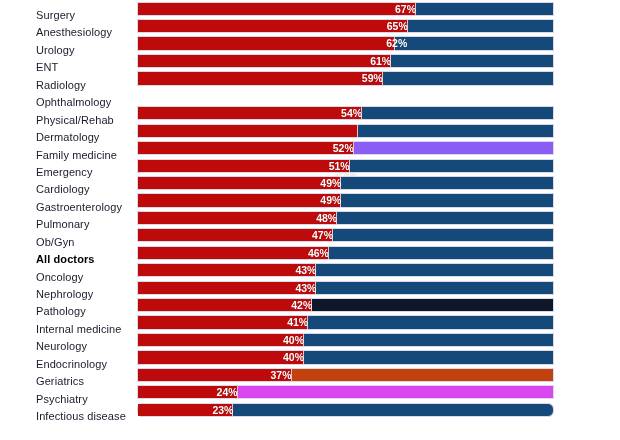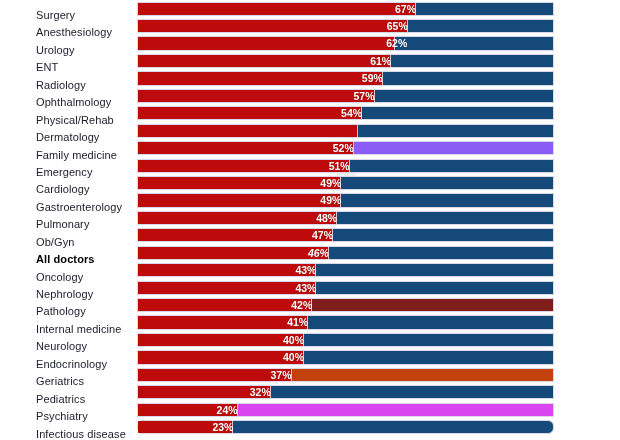--- a/index.html
+++ b/index.html
@@ -120,24 +120,20 @@
       </div>
       <div class="chart-row">
         <div class="row-label">Radiology</div>
         <div class="bar-track" style="background: rgb(20, 73, 122);">
           <div class="bar-fill" style="width: 59%; background: rgb(190, 10, 10);"></div>
           <div class="bar-value" style="left: 0px; width: 59%;">59%</div>
         </div>
       </div>
       <div class="chart-row">
         <div class="row-label">Ophthalmology</div>
-        <div class="bar-track" style="background: rgb(20, 73, 122);">
-          <div class="bar-fill" style="width: 57%; background: rgb(190, 10, 10);"></div>
-          <div class="bar-value" style="left: 0px; width: 57%;">57%</div>
-        </div>
       </div>
       <div class="chart-row">
         <div class="row-label">Physical/Rehab</div>
         <div class="bar-track" style="background: rgb(20, 73, 122);">
           <div class="bar-fill" style="width: 54%; background: rgb(190, 10, 10);"></div>
           <div class="bar-value" style="left: 0px; width: 54%;">54%</div>
         </div>
       </div>
       <div class="chart-row">
         <div class="row-label">Dermatology</div>
@@ -183,42 +179,42 @@
       </div>
       <div class="chart-row">
         <div class="row-label">Ob/Gyn</div>
         <div class="bar-track" style="background: rgb(20, 73, 122);">
           <div class="bar-fill" style="width: 47%; background: rgb(190, 10, 10);"></div>
           <div class="bar-value" style="left: 0px; width: 47%;">47%</div>
         </div>
       </div>
       <div class="chart-row">
         <div class="row-label is-emphasis">All doctors</div>
-        <div class="bar-track" style="background: rgb(20, 73, 122); font-style: italic;">
+        <div class="bar-track" style="background: rgb(20, 73, 122);">
           <div class="bar-fill" style="width: 46%; background: rgb(190, 10, 10);"></div>
           <div class="bar-value" style="left: 0px; width: 46%; font-weight: bold;">46%</div>
         </div>
       </div>
       <div class="chart-row">
         <div class="row-label">Oncology</div>
         <div class="bar-track" style="background: rgb(20, 73, 122);">
           <div class="bar-fill" style="width: 43%; background: rgb(190, 10, 10);"></div>
           <div class="bar-value" style="left: 0px; width: 43%;">43%</div>
         </div>
       </div>
       <div class="chart-row">
         <div class="row-label">Nephrology</div>
         <div class="bar-track" style="background: rgb(20, 73, 122);">
           <div class="bar-fill" style="width: 43%; background: rgb(190, 10, 10);"></div>
           <div class="bar-value" style="left: 0px; width: 43%;">43%</div>
         </div>
       </div>
       <div class="chart-row">
         <div class="row-label">Pathology</div>
-        <div class="bar-track" style="background: #7f1d1d;">
+        <div class="bar-track" style="background: #0f172a;">
           <div class="bar-fill" style="width: 42%; background: rgb(190, 10, 10);"></div>
           <div class="bar-value" style="left: 0px; width: 42%;">42%</div>
         </div>
       </div>
       <div class="chart-row">
         <div class="row-label">Internal medicine</div>
         <div class="bar-track" style="background: rgb(20, 73, 122);">
           <div class="bar-fill" style="width: 41%; background: rgb(190, 10, 10);"></div>
           <div class="bar-value" style="left: 0px; width: 41%;">41%</div>
         </div>
@@ -238,27 +234,20 @@
         </div>
       </div>
       <div class="chart-row">
         <div class="row-label">Geriatrics</div>
         <div class="bar-track" style="background: #c2410c;">
           <div class="bar-fill" style="width: 37%; background: rgb(190, 10, 10);"></div>
           <div class="bar-value" style="left: 0px; width: 37%;">37%</div>
         </div>
       </div>
       <div class="chart-row">
-        <div class="row-label">Pediatrics</div>
-        <div class="bar-track" style="background: rgb(20, 73, 122);">
-          <div class="bar-fill" style="width: 32%; background: rgb(190, 10, 10);"></div>
-          <div class="bar-value" style="left: 0px; width: 32%;">32%</div>
-        </div>
-      </div>
-      <div class="chart-row">
         <div class="row-label">Psychiatry</div>
         <div class="bar-track" style="background: #d946ef; text-decoration: underline;">
           <div class="bar-fill" style="width: 24%; background: rgb(190, 10, 10);"></div>
           <div class="bar-value" style="left: 0px; width: 24%;">24%</div>
         </div>
       </div>
       <div class="chart-row">
         <div class="row-label">Infectious disease</div>
         <div class="bar-track" style="background: rgb(20, 73, 122); border-radius: 6px;">
           <div class="bar-fill" style="width: 23%; background: rgb(190, 10, 10);"></div>

